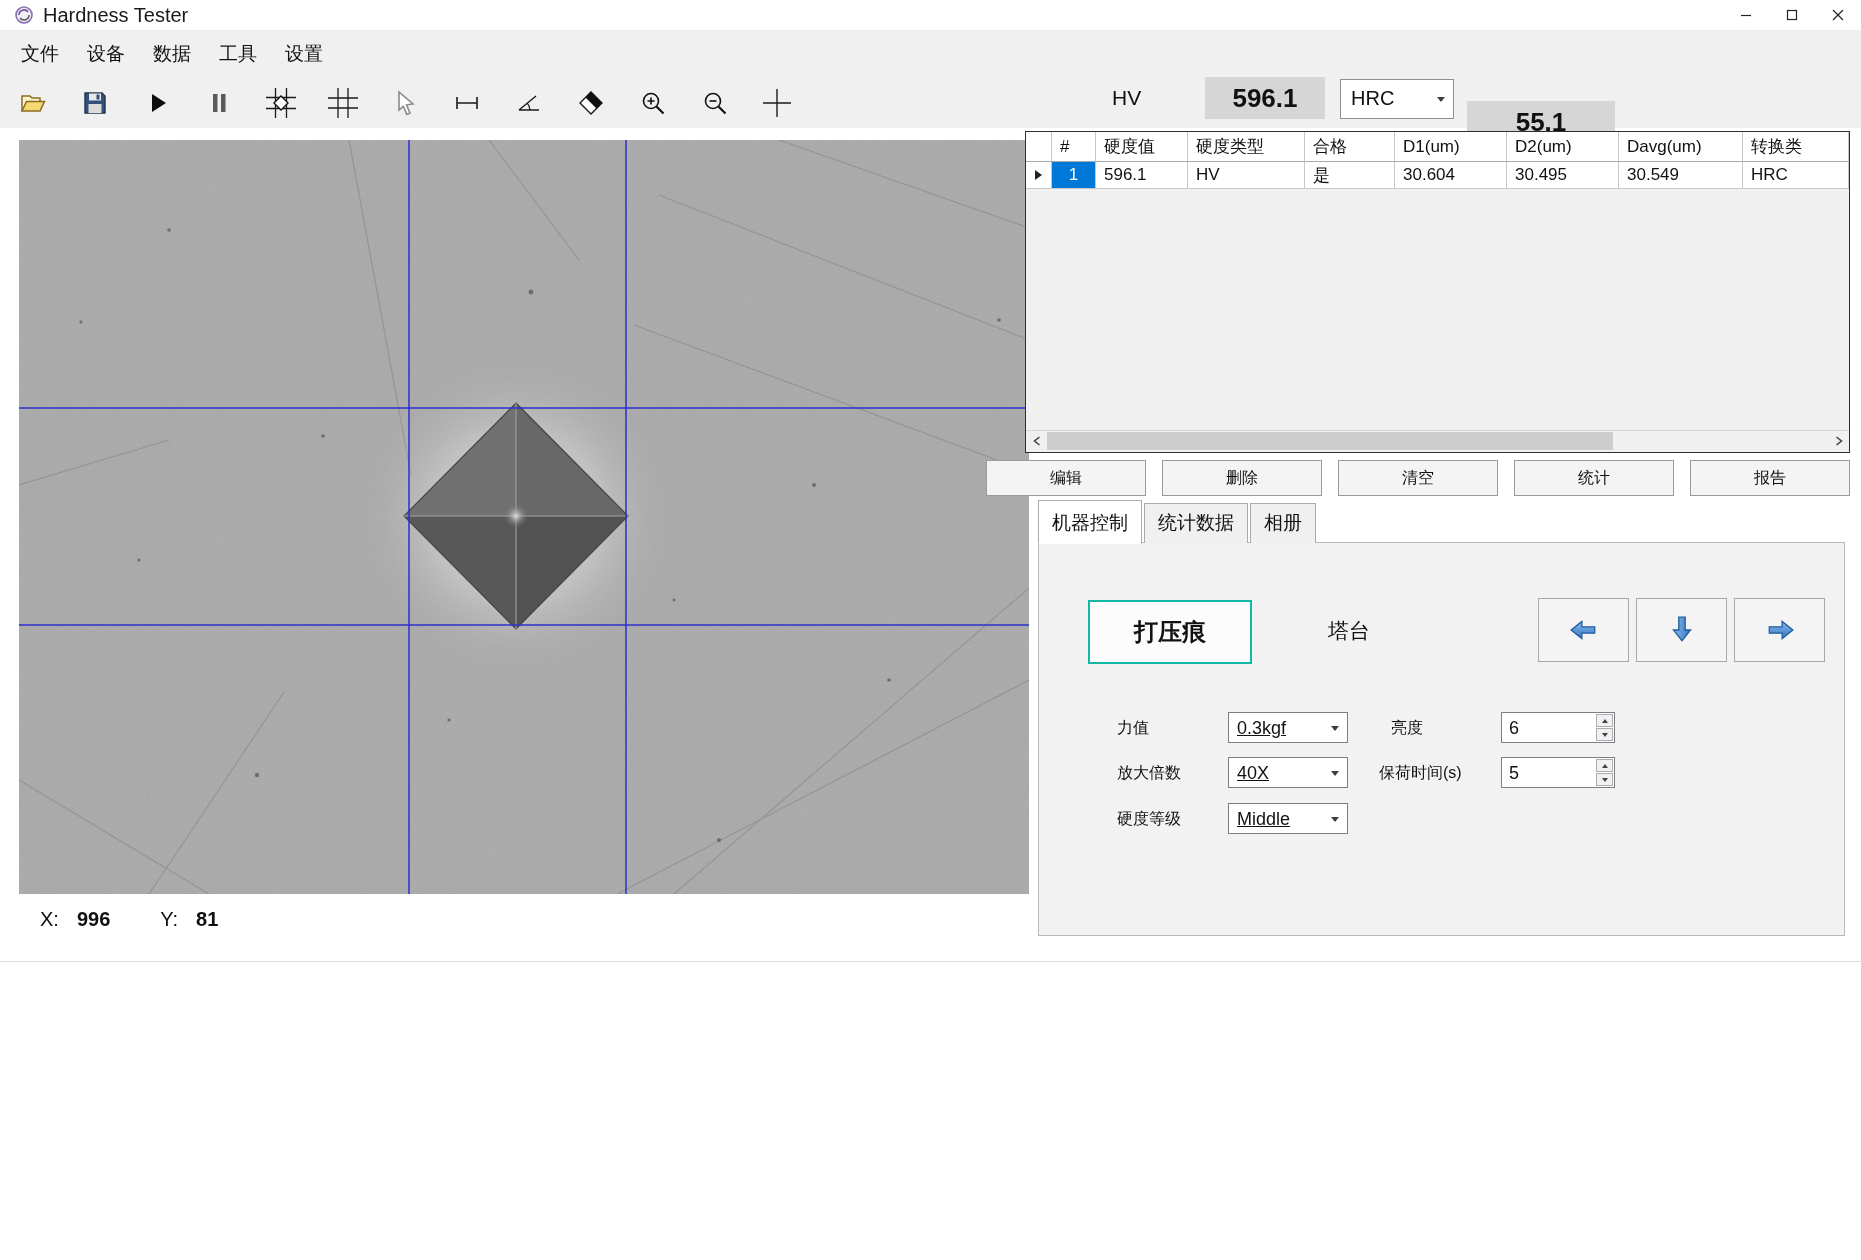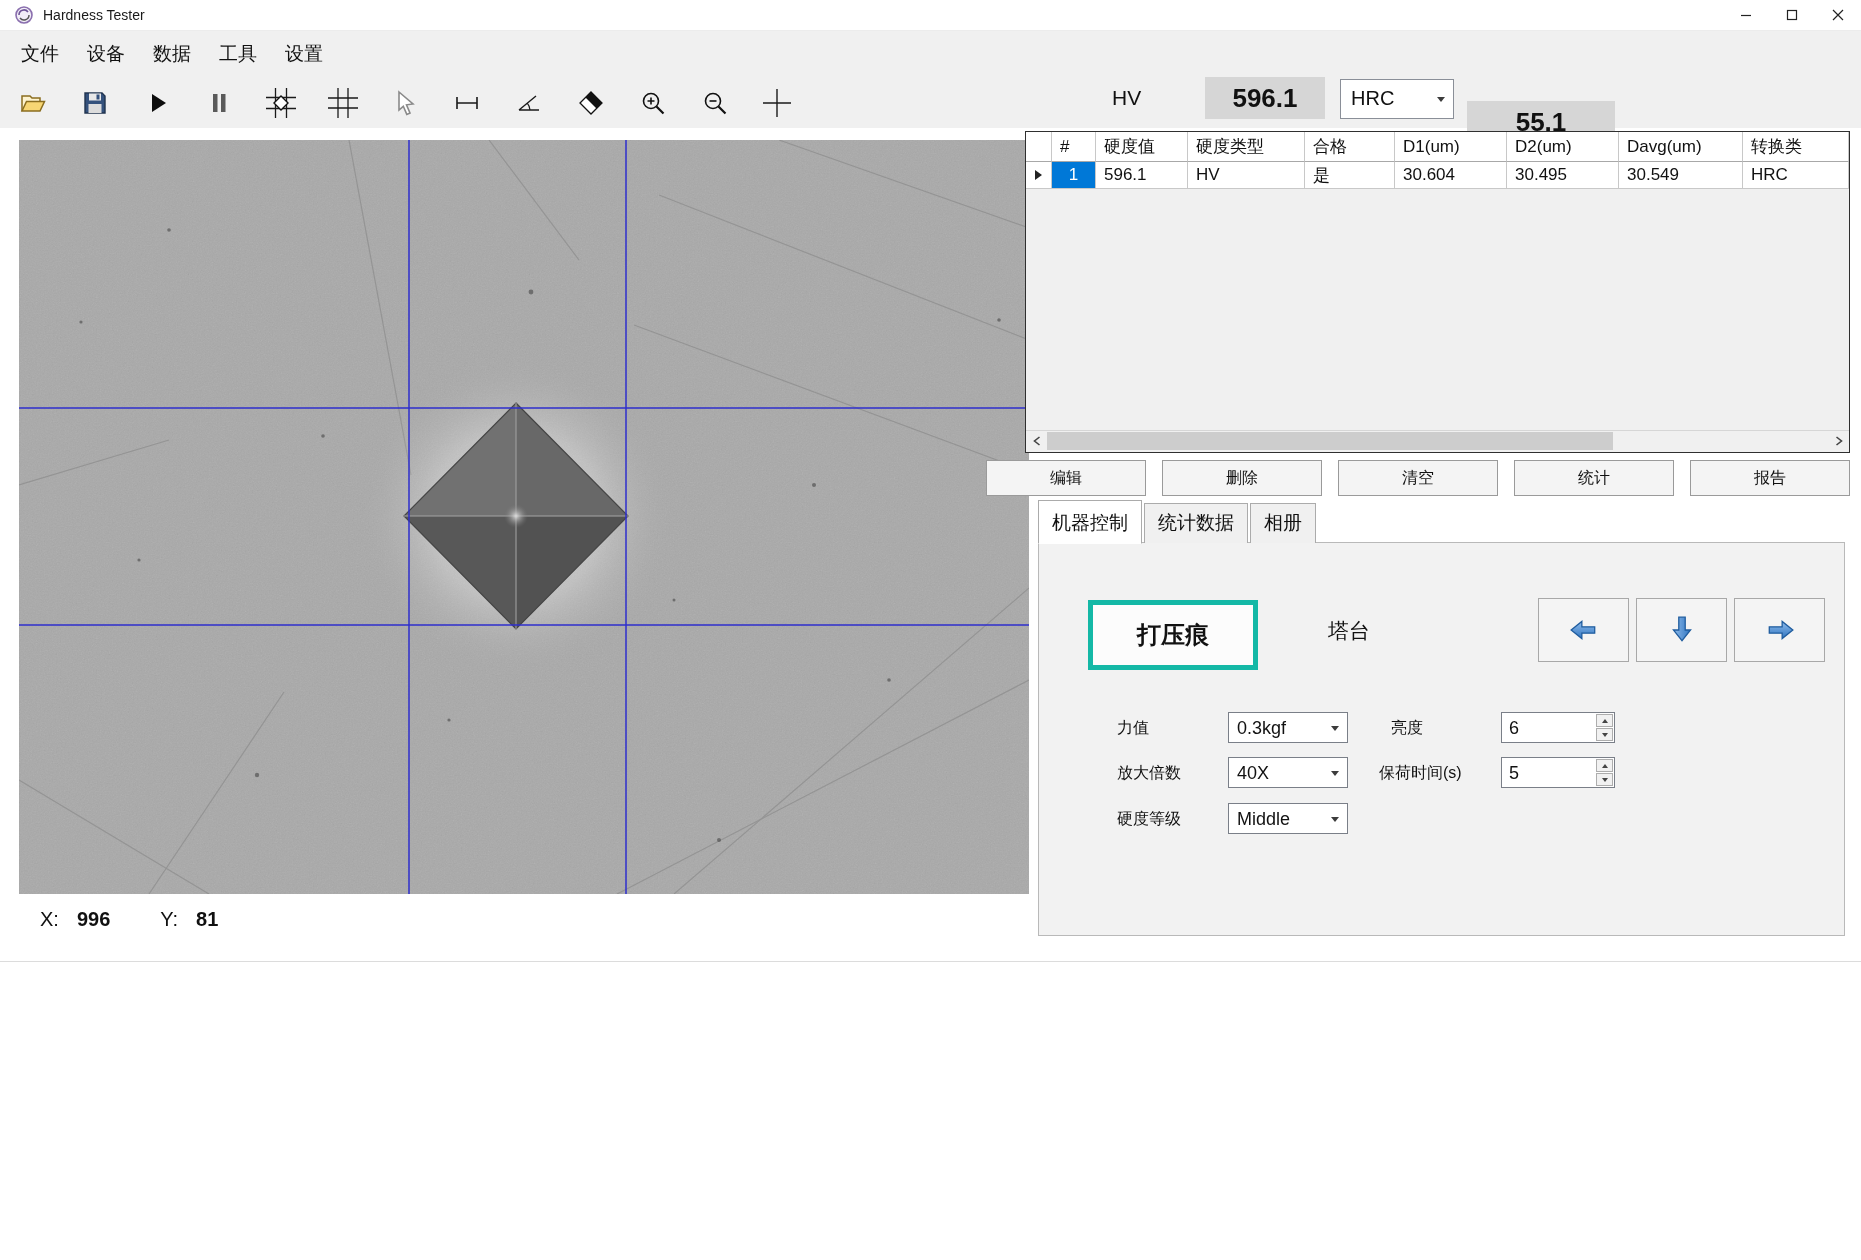--- a/index.html
+++ b/index.html
@@ -2,21 +2,21 @@
 <html><head>
 <meta charset="utf-8">
 <style>
   html,body{margin:0;padding:0;background:#ffffff;}
   body{font-family:"Liberation Sans","DejaVu Sans",sans-serif;color:#111;}
   .app{position:relative;width:1861px;height:1260px;background:#fff;overflow:hidden;}
 
   
   .titlebar{position:absolute;left:0;top:0;right:0;height:30px;background:#fff;border-bottom:1px solid #ececec;display:flex;align-items:center;}
   .app-icon{width:18px;height:18px;margin-left:15px;}
-  .title-text{margin-left:10px;font-size:14px;color:#1a1a1a;}
+  .title-text{margin-left:10px;font-size:20px;color:#1a1a1a;}
   .win-controls{position:absolute;right:0;top:0;height:30px;display:flex;}
   .win-btn{width:46px;height:30px;display:flex;align-items:center;justify-content:center;cursor:default;}
 
   
   .menubar{position:absolute;left:0;top:31px;right:0;height:46px;background:#f0f0f0;display:flex;align-items:center;padding-left:7px;}
   .menu-item{font-size:19px;padding:6px 14px;color:#111;}
 
   
   .toolbar{position:absolute;left:0;top:77px;right:0;height:51px;background:#f0f0f0;display:flex;align-items:center;padding-left:2px;}
   .tool-btn{width:62px;height:46px;display:flex;align-items:center;justify-content:center;}
@@ -56,28 +56,28 @@
 
   
   .actions{position:absolute;left:986px;top:460px;width:864px;height:36px;display:flex;gap:16px;}
   .act-btn{flex:1;background:#f4f4f4;border:1px solid #9a9a9a;font-size:16px;display:flex;align-items:center;justify-content:center;font-family:inherit;}
 
   
   .tabstrip{position:absolute;left:1038px;top:503px;height:40px;display:flex;align-items:flex-end;z-index:2;}
   .tab{font-size:19px;padding:6px 13px 7px;border:1px solid #ababab;border-bottom:none;background:#f0f0f0;margin-right:2px;}
   .tab.active{background:#fff;padding-top:9px;position:relative;top:1px;border-bottom:1px solid #fff;}
   .panel{position:absolute;left:1038px;top:542px;width:807px;height:394px;background:#f2f2f2;border:1px solid #b9b9b9;box-sizing:border-box;}
-  .indent-btn{position:absolute;left:49px;top:57px;width:160px;height:60px;background:#fcfcfc;border:5px solid #14b8a6;font-size:24px;font-weight:bold;display:flex;align-items:center;justify-content:center;font-family:inherit;}
+  .indent-btn{position:absolute;left:49px;top:57px;width:160px;height:60px;background:#fcfcfc;border:2px solid #14b8a6;font-size:24px;font-weight:bold;display:flex;align-items:center;justify-content:center;font-family:inherit;}
   .turret-label{position:absolute;left:255px;top:74px;width:110px;text-align:center;font-size:21px;}
   .arrow-btn{position:absolute;top:55px;width:89px;height:62px;background:#f4f4f4;border:1px solid #a8a8a8;display:flex;align-items:center;justify-content:center;}
   .ab1{left:499px;}.ab2{left:597px;}.ab3{left:695px;}
 
   .ctl-label{position:absolute;font-size:16px;line-height:31px;text-align:left;}
   .combo{position:absolute;left:189px;width:120px;height:31px;background:#fff;border:1px solid #7a7f88;box-sizing:border-box;}
-  .combo .cb-text{position:absolute;left:8px;top:5px;font-size:18px;}
+  .combo .cb-text{position:absolute;left:8px;top:5px;font-size:18px;text-decoration:underline;}
   .spinner{position:absolute;left:462px;width:114px;height:31px;background:#fff;border:1px solid #7a7f88;box-sizing:border-box;}
   .spin-text{position:absolute;left:7px;top:5px;font-size:18px;}
   .spin-btns{position:absolute;right:1px;top:1px;width:17px;height:27px;display:flex;flex-direction:column;gap:1px;}
   .spin-b{flex:1;background:#f1f1f1;border:1px solid #adadad;display:flex;align-items:center;justify-content:center;}
   .tri-up{width:0;height:0;border-left:3.5px solid transparent;border-right:3.5px solid transparent;border-bottom:4px solid #444;}
   .tri-down{width:0;height:0;border-left:3.5px solid transparent;border-right:3.5px solid transparent;border-top:4px solid #444;}
 </style>
 </head>
 <body>
 

